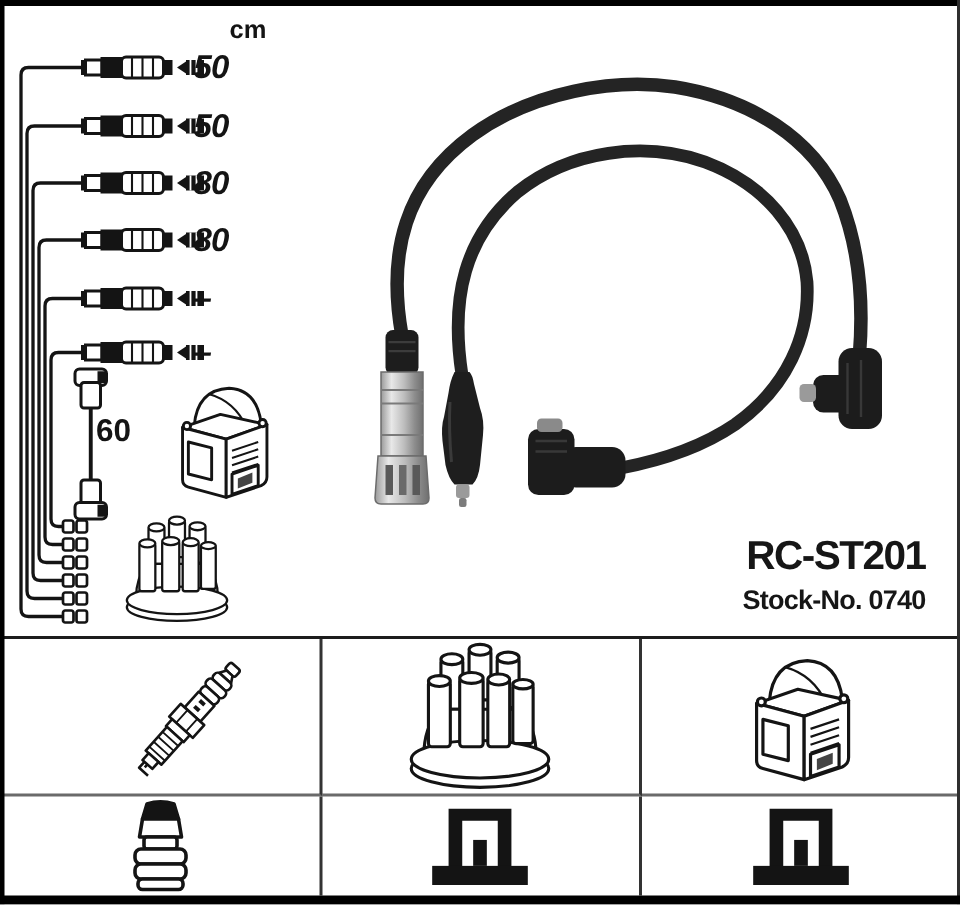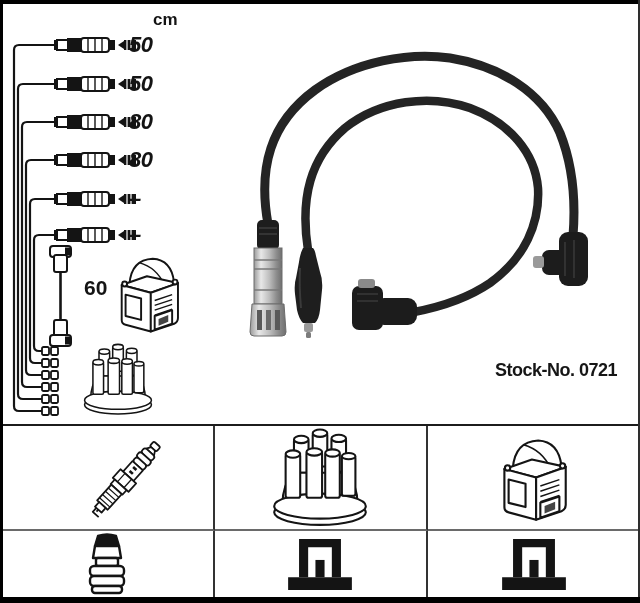--- a/index.html
+++ b/index.html
@@ -13,21 +13,21 @@
   .edge.left{left:0;top:0;width:3px;height:603px;}
   .edge.right{left:638px;top:0;width:2px;height:603px;background:#2e2e2e;}
   .edge.bottom{left:0;top:597px;width:640px;height:6px;}
 
   .abs{position:absolute;}
   .lbl{position:absolute;font-weight:bold;color:#141414;white-space:nowrap;}
   .lbl.unit{left:129px;top:10px;font-size:17px;margin-left:24px;}
   .len{left:129px;font-size:22px;letter-spacing:-0.5px;font-style:italic;}
   .len.r0{top:32px;} .len.r1{top:71px;} .len.r2{top:109px;}
   .len.r3{top:147px;} .len.r4{top:186px;} .len.r5{top:222px;}
-  .lbl.coil{left:64px;top:276px;font-size:21px;margin-left:20px;}
+  .lbl.coil{left:64px;top:276px;font-size:21px;}
   .codebox{position:absolute;right:23px;top:356px;text-align:right;z-index:5;}
   .codebox .code{font-size:27px;font-weight:bold;letter-spacing:-1px;line-height:1.1;}
   .codebox .stock{font-size:18px;font-weight:bold;letter-spacing:-0.5px;margin-top:4px;}
 
   
   .legend{
     position:absolute;left:0;top:424px;width:640px;height:173px;
     border-top:2px solid #1c1c1c;box-sizing:border-box;
     display:grid;grid-template-columns:1fr 1fr 1fr;grid-template-rows:105px 66px;
     background:#fff;
@@ -216,21 +216,22 @@
 
     <g>
       <rect x="312" y="222" width="28" height="25" rx="7" fill="#1c1c1c"></rect>
       <rect x="329" y="204" width="29" height="54" rx="9" fill="#1c1c1c"></rect>
       <rect x="303" y="228" width="11" height="12" rx="3" fill="#9a9a9a"></rect>
       <path d="M335,214 V248 M344,212 V250" stroke="#383838" stroke-width="1.6"></path>
     </g>
   </svg>
 
   <div class="codebox">
-    <div class="stock">Stock-No. 0721</div>
+    <div class="code">RC-ST201</div>
+    <div class="stock">Stock-No. 0740</div>
   </div>
 
   <div class="legend">
     <div class="cell cb cr">
       <svg width="213" height="103" viewBox="0 0 213 103">
         <use href="#sym-plug" transform="translate(148,10) rotate(42) scale(0.88)"></use>
       </svg>
     </div>
     <div class="cell cb cr">
       <svg width="110" height="100" viewBox="0 0 100 96">

